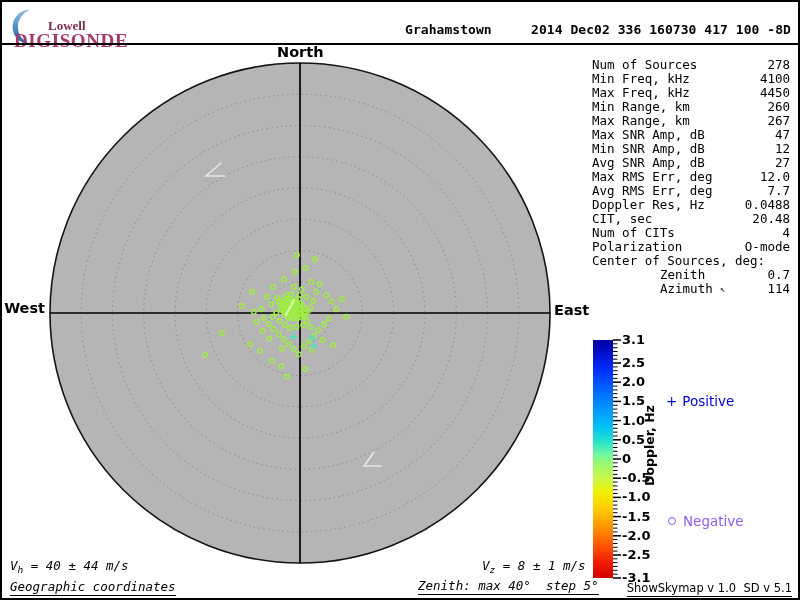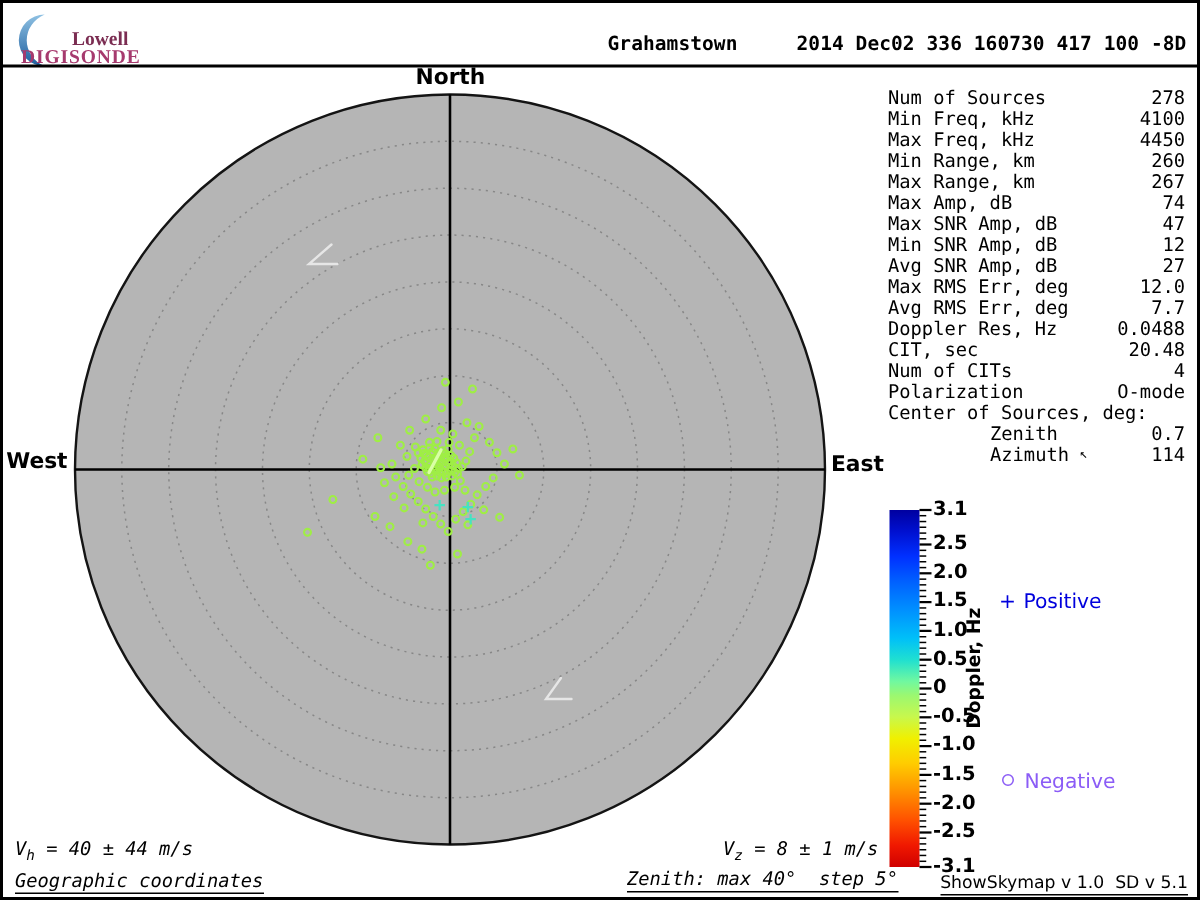--- a/index.html
+++ b/index.html
@@ -7,21 +7,21 @@
          font-family:"DejaVu Sans Mono",monospace;color:#000;}
   .border-frame{position:absolute;inset:0;border:2px solid #000;pointer-events:none;z-index:50;}
   .abs{position:absolute;}
 
   
   .logo{left:8px;top:4px;width:110px;height:40px;}
   .logo svg{position:absolute;left:0;top:2px;}
   .brand-top{position:absolute;left:40px;top:14px;font-family:"Liberation Serif",serif;
              font-weight:bold;font-size:13px;color:#7b2d52;}
   .brand-bottom{position:absolute;left:6px;top:26px;font-family:"Liberation Serif",serif;
-             font-weight:bold;font-size:13px;letter-spacing:0.6px;color:#a63a6e;}
+             font-weight:bold;font-size:19px;letter-spacing:0.6px;color:#a63a6e;}
 
   
   pre.hdr{margin:0;position:absolute;left:405px;white-space:pre;font-family:"DejaVu Sans Mono",monospace;
           font-weight:bold;font-size:13px;line-height:16px;letter-spacing:0.05px;}
   .hdr1{top:5px;} .hdr2{top:22px;}
   .hsep{position:absolute;left:0;top:43px;width:800px;height:2px;background:#000;}
 
   
   #plot-svg{position:absolute;left:0;top:0;z-index:1;}
 
@@ -326,24 +326,20 @@
       </div>
       <div class="srow">
         <span class="slabel">Min Range, km</span>
         <span class="svalue">260</span>
       </div>
       <div class="srow">
         <span class="slabel">Max Range, km</span>
         <span class="svalue">267</span>
       </div>
       <div class="srow">
-        <span class="slabel">Max Amp, dB</span>
-        <span class="svalue">74</span>
-      </div>
-      <div class="srow">
         <span class="slabel">Max SNR Amp, dB</span>
         <span class="svalue">47</span>
       </div>
       <div class="srow">
         <span class="slabel">Min SNR Amp, dB</span>
         <span class="svalue">12</span>
       </div>
       <div class="srow">
         <span class="slabel">Avg SNR Amp, dB</span>
         <span class="svalue">27</span>

